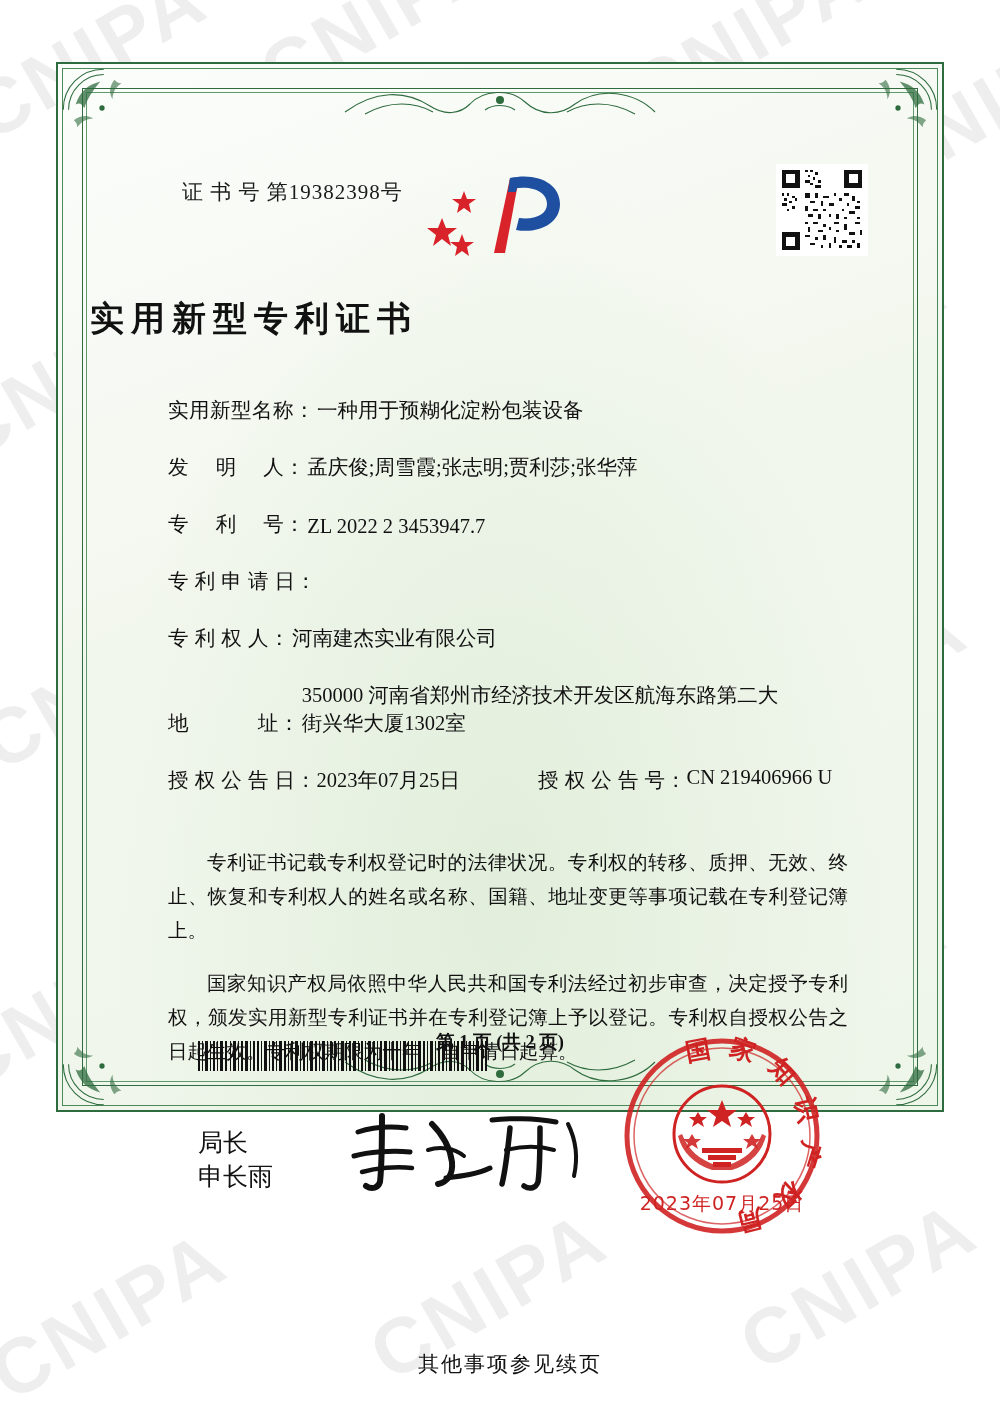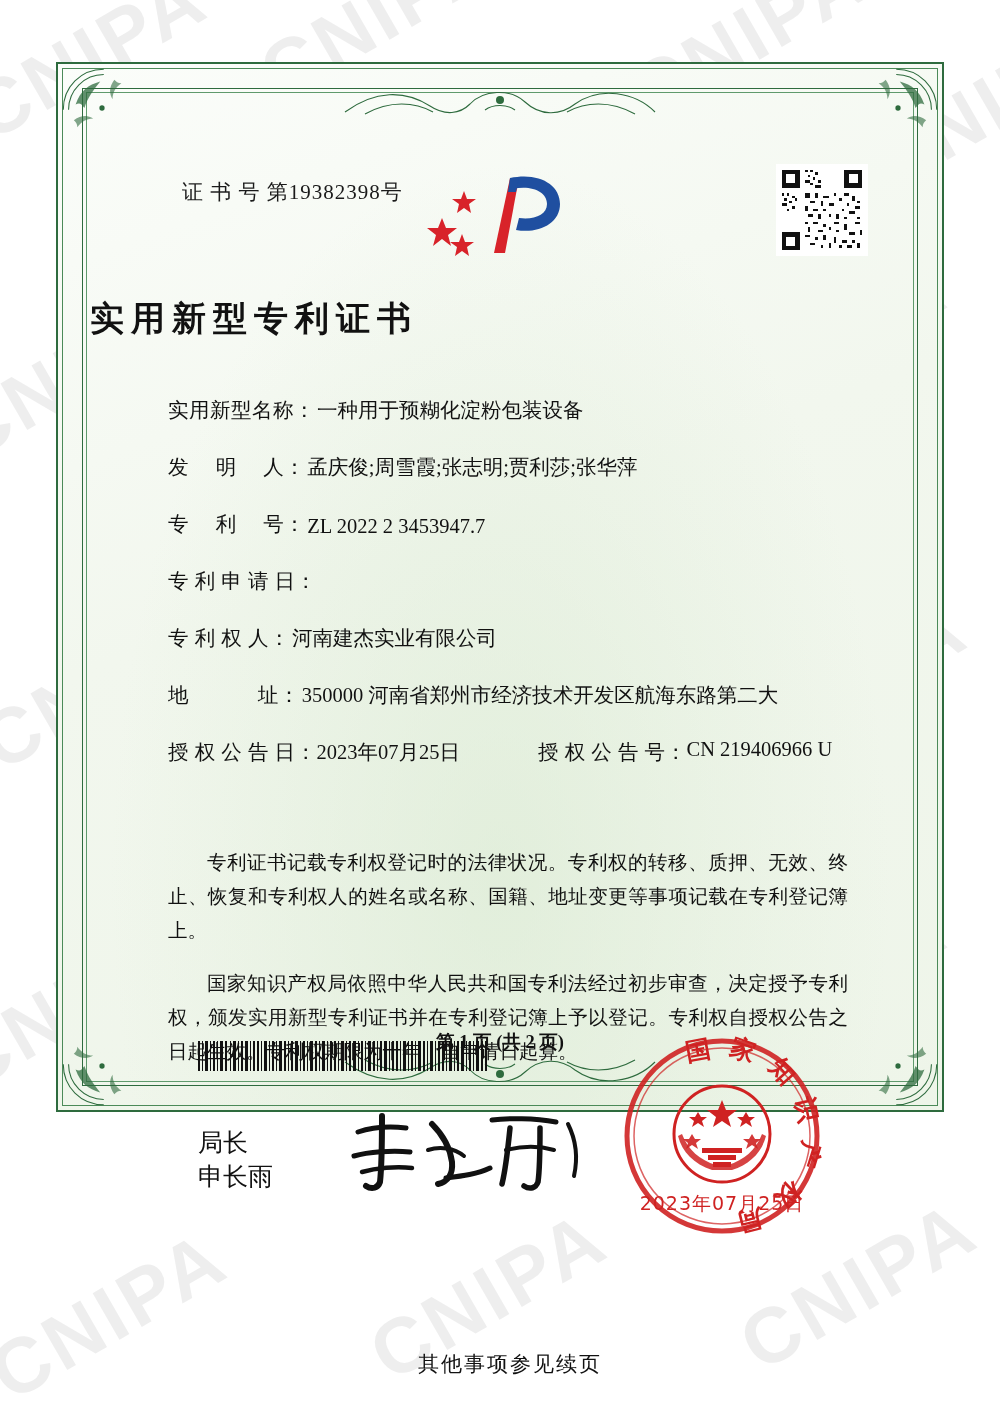--- a/index.html
+++ b/index.html
@@ -436,20 +436,21 @@
         <span class="field-label">专 利 申 请 日：</span>
       </div>
       <div class="field-row">
         <span class="field-label">专 利 权 人：</span>
         <span class="field-value">河南建杰实业有限公司</span>
       </div>
       <div class="field-row">
         <span class="field-label">地　　　 址：</span>
         <span class="field-value">
           <span>350000 河南省郑州市经济技术开发区航海东路第二大</span>
+          <span class="l2">街兴华大厦1302室</span>
         </span>
       </div>
 
       <div class="row-inline">
         <span class="field-label">授 权 公 告 日：</span>
         <span>2023年07月25日</span>
         <span class="field-label seg2">授 权 公 告 号：</span>
         <span>CN 219406966 U</span>
       </div>
     </div>

